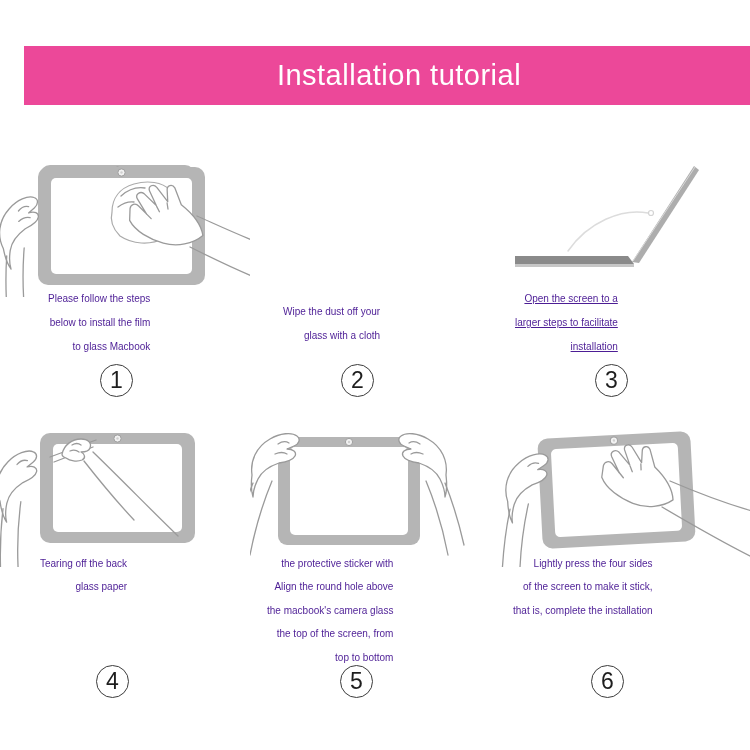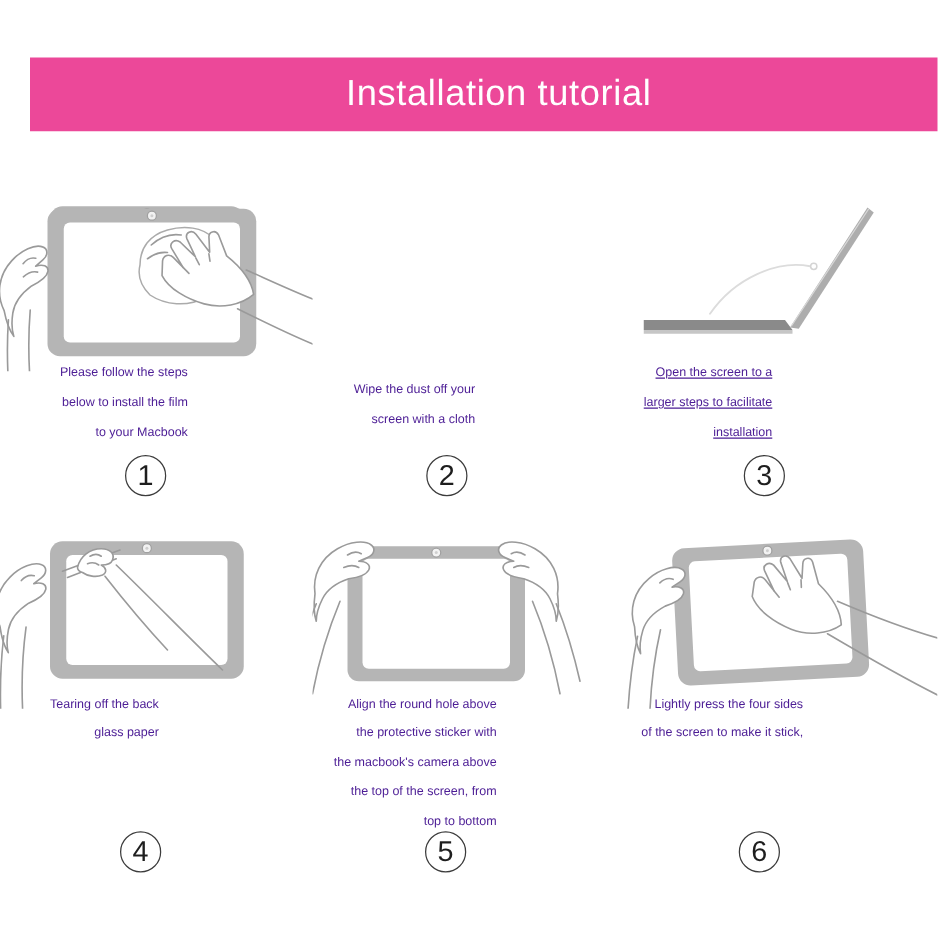--- a/index.html
+++ b/index.html
@@ -69,21 +69,21 @@
     <rect class="scr" x="53" y="29" width="129" height="90" rx="5"></rect>
     <circle cx="117.5" cy="23.5" r="3.6" fill="#f2f2f2" stroke="#a0a0a0" stroke-width="1"></circle>
     <circle cx="117.5" cy="23.5" r="1.2" fill="#cfcfcf"></circle>
     <path d="M40,103 L40,130 L82,130 Z" fill="#ffffff"></path>
     <path d="M44,103 L84,130 L56,125 Z" fill="#f6f6f6" stroke="#c9c9c9" stroke-width="1" stroke-linejoin="round"></path>
     <path d="M44,103 L56,125 L49,121 Z" fill="#dadada"></path>
   </svg>
   <div id="cap1" class="caption">
       <div>Please follow the steps</div>
       <div>below to install the film</div>
-      <div>to your Macbook</div>
+      <div>to glass Macbook</div>
     </div>
   <div id="num1" class="stepnum">
     <span>1</span>
   </div>
 </div>
 
 <div>
   <svg id="il2" class="illus" viewBox="0 0 250 150">
     <rect class="bezel" x="38" y="20" width="167" height="118" rx="10"></rect>
     <rect class="scr" x="51" y="31" width="141" height="96" rx="5"></rect>
@@ -106,21 +106,21 @@
       <path d="M196,101 C184,106 168,104 156,96 C144,88 133,76 131,64 L135,53 C137,49 142,49 144,53 L149,63 L145,46 C144,41 150,39 153,43 L161,58 L159,42 C159,37 165,36 167,41 L173,58 L176,47 C177,42 183,42 184,47 L185,65 C193,77 198,89 196,101 Z"></path>
       <path class="ln" d="M149,63 L152,69"></path>
       <path class="ln" d="M161,59 L162,65"></path>
       <path class="ln" d="M172,59 L171,65"></path>
     </g>
     <path class="ln" d="M197,69 C215,77 232,85 252,93"></path>
     <path class="ln" d="M190,100 C212,111 230,120 252,129"></path>
   </svg>
   <div id="cap2" class="caption">
       <div>Wipe the dust off your</div>
-      <div>screen with a cloth</div>
+      <div>glass with a cloth</div>
     </div>
   <div id="num2" class="stepnum">
     <span>2</span>
   </div>
 </div>
 
 <div>
   <svg id="il3" class="illus" viewBox="0 0 250 150">
     <path d="M68,104 C88,75 122,61 148,66" class="lnlt"></path>
     <circle cx="151" cy="66" r="2.5" fill="none" stroke="#d4d4d4" stroke-width="1.2"></circle>
@@ -190,23 +190,23 @@
 
     <g class="hand" transform="matrix(-1,0,0,1,206,4)">
       <path d="M10,54 C8,40 14,26 28,18 C38,12 50,11 55,15 C59,18 57,23 52,25 L45,28 C51,28 55,31 53,35 C51,39 44,41 37,42 C28,45 20,50 16,58 C13,64 11,70 11,76 C9,70 9,62 10,54 Z"></path>
       <path class="ln" d="M36,23 q6,-4 11,-1"></path>
       <path class="ln" d="M33,33 q7,-3 12,0"></path>
       <path class="ln" d="M11,62 C3,82 -3,102 -8,124"></path>
       <path class="ln" d="M30,60 C20,84 13,108 8,134"></path>
     </g>
   </svg>
   <div id="cap5" class="caption r2">
+      <div>the protective sticker with</div>
       <div>Align the round hole above</div>
-      <div>the protective sticker with</div>
-      <div>the macbook's camera above</div>
+      <div>the macbook's camera glass</div>
       <div>the top of the screen, from</div>
       <div>top to bottom</div>
     </div>
   <div id="num5" class="stepnum">
     <span>5</span>
   </div>
 </div>
 
 <div>
   <svg id="il6" class="illus" viewBox="0 0 250 150">
@@ -229,17 +229,18 @@
       <path class="ln" d="M149,63 L152,69"></path>
       <path class="ln" d="M161,59 L162,65"></path>
       <path class="ln" d="M172,59 L171,65"></path>
     </g>
     <path class="ln" d="M170,64 C198,76 224,86 252,94"></path>
     <path class="ln" d="M162,90 C196,110 224,126 252,140"></path>
   </svg>
   <div id="cap6" class="caption r2">
       <div>Lightly press the four sides</div>
       <div>of the screen to make it stick,</div>
+      <div>that is, complete the installation</div>
     </div>
   <div id="num6" class="stepnum">
     <span>6</span>
   </div>
 </div>
 
 </body></html>

